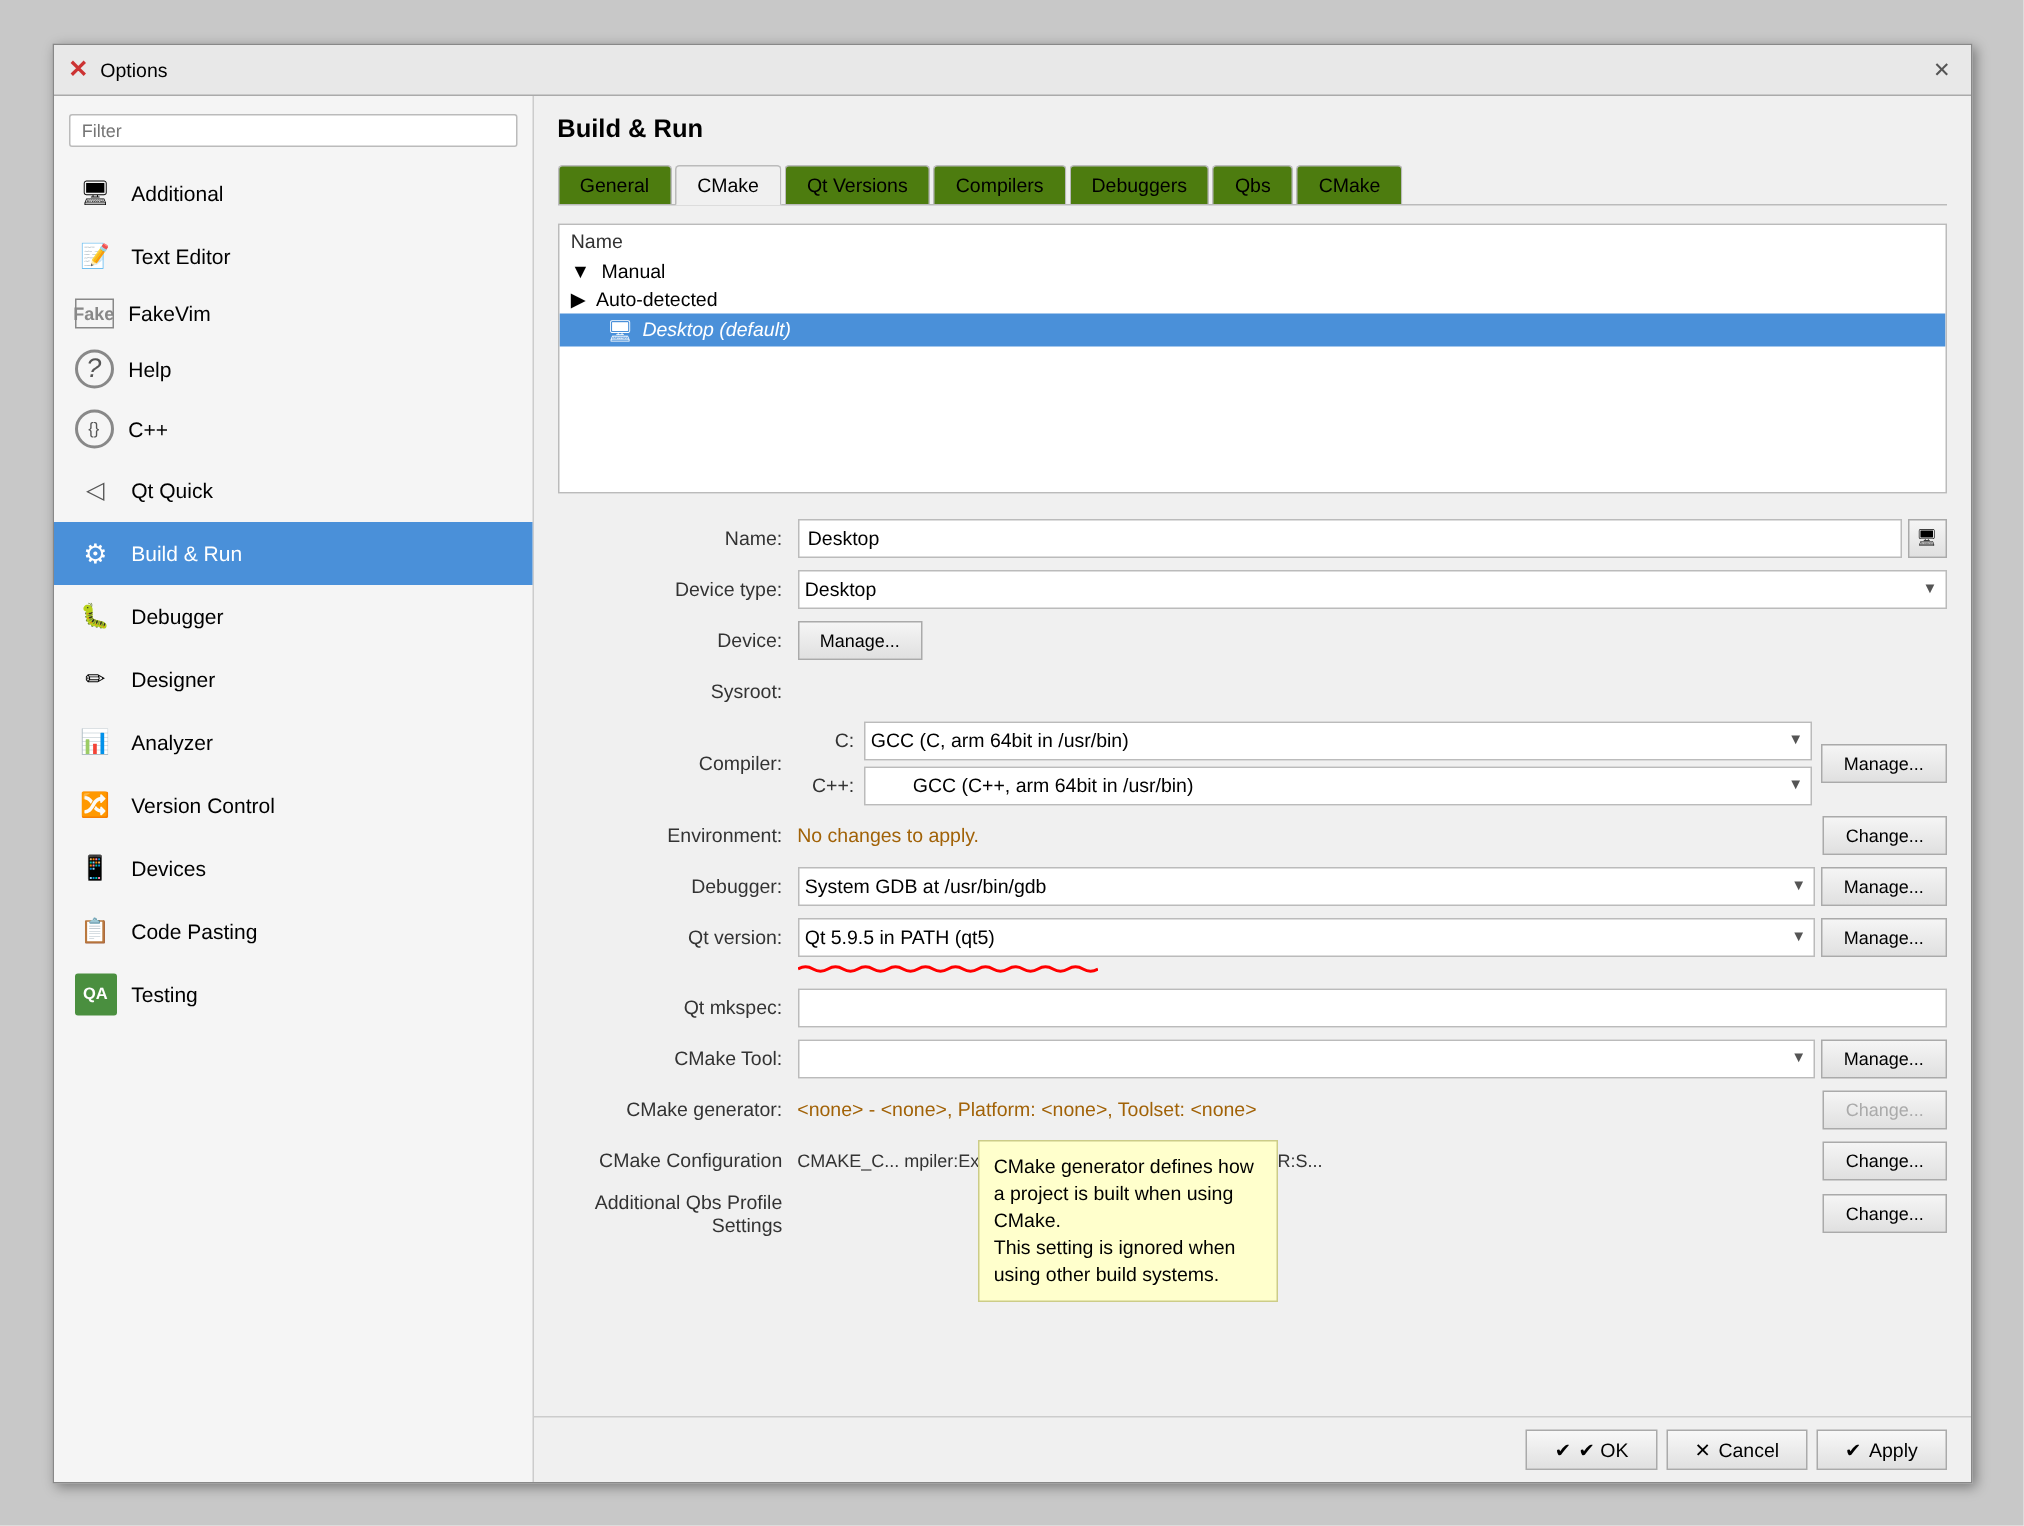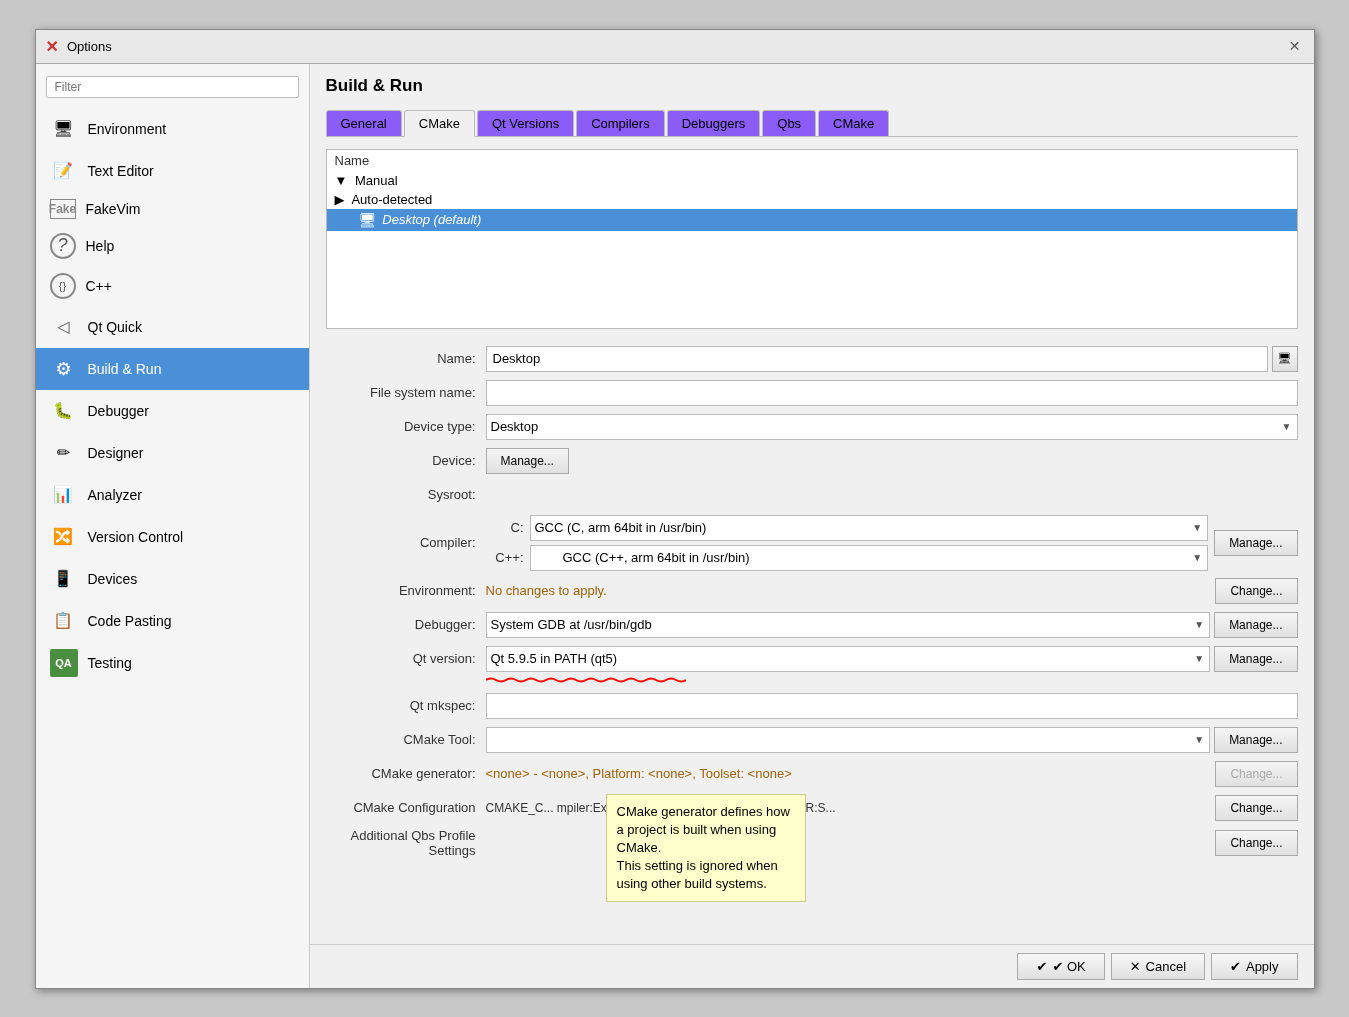--- a/index.html
+++ b/index.html
@@ -47,21 +47,21 @@
       font-size: 14px;
       color: #555;
     }
     .window-body {
       display: flex;
       flex: 1;
       overflow: hidden;
     }
     
     .sidebar {
-      width: 274px;
+      width: 320px;
       background: #f5f5f5;
       border-right: 1px solid #ccc;
       display: flex;
       flex-direction: column;
       padding: 8px 0;
     }
     .sidebar-filter {
       margin: 4px 10px 10px 10px;
       padding: 3px 8px;
       border: 1px solid #bbb;
@@ -112,21 +112,21 @@
     .tabs {
       display: flex;
       gap: 0;
       margin-bottom: 12px;
       border-bottom: 1px solid #bbb;
     }
     .tab {
       padding: 5px 14px;
       border: 1px solid #bbb;
       border-bottom: none;
-      background: #8b5cf6;
+      background: #4d7c0f;
       cursor: pointer;
       font-size: 13px;
       margin-right: 2px;
       border-radius: 3px 3px 0 0;
     }
     .tab.active {
       background: #f0f0f0;
       border-bottom: 1px solid #f0f0f0;
       margin-bottom: -1px;
       z-index: 1;
@@ -315,21 +315,21 @@
     <div class="titlebar-close">✕</div>
   </div>
 
   <div class="window-body">
 
     <div class="sidebar">
       <input class="sidebar-filter" type="text" placeholder="Filter" style="">
 
       <div class="sidebar-item">
         <span class="sidebar-icon">🖥</span>
-        <span class="sidebar-label">Environment</span>
+        <span class="sidebar-label">Additional</span>
       </div>
       <div class="sidebar-item">
         <span class="sidebar-icon">📝</span>
         <span class="sidebar-label">Text Editor</span>
       </div>
       <div class="sidebar-item">
         <span class="sidebar-icon" style="font-size:12px;font-weight:bold;color:#888;border:1px solid #888;width:26px;height:20px;display:flex;align-items:center;justify-content:center;">Fake</span>
         <span class="sidebar-label">FakeVim</span>
       </div>
       <div class="sidebar-item">
@@ -417,24 +417,20 @@
           <div class="form-row">
             <span class="form-label">Name:</span>
             <div class="name-field-wrap">
               <input class="form-input" type="text" style="flex: 1 1 0%;" value="Desktop">
               <div class="icon-btn" title="Set name">
                 <span>🖥</span>
               </div>
             </div>
           </div>
 
-          <div class="form-row">
-            <span class="form-label">File system name:</span>
-            <input class="form-input" type="text" style="flex: 1 1 0%;" value="">
-          </div>
 
           <div class="form-row">
             <span class="form-label">Device type:</span>
             <div class="select-wrapper">
               <select class="form-select">
                 <option>Desktop</option>
               </select>
             </div>
           </div>
 

